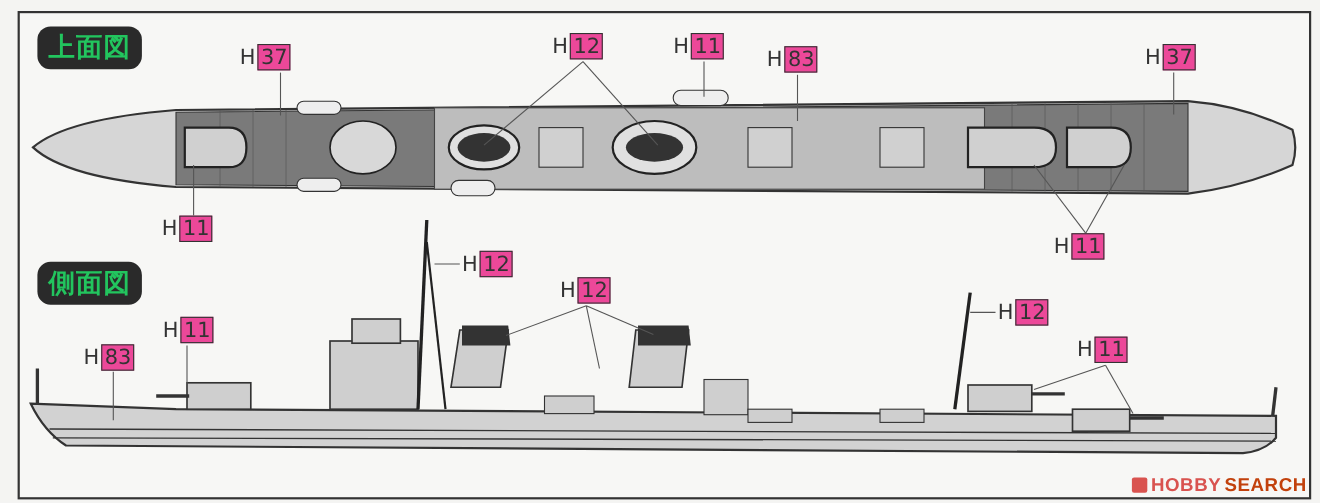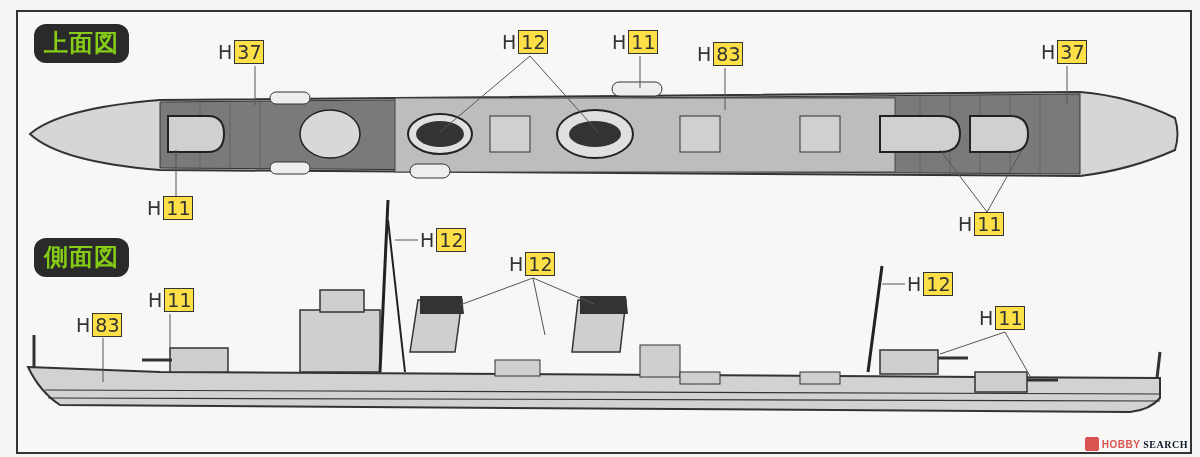--- a/index.html
+++ b/index.html
@@ -1,26 +1,26 @@
 <!DOCTYPE html>
 <html><head>
 <meta charset="utf-8">
 <style>
   html,body{margin:0;padding:0;background:#f4f4f2;}
   body{width:1200px;height:457px;position:relative;overflow:hidden;font-family:"Liberation Sans",sans-serif;}
   .frame{position:absolute;left:16px;top:10px;width:1176px;height:444px;border:2px solid #333;box-sizing:border-box;background:#f7f7f5;}
-  .section-tag{position:absolute;background:#2a2a2a;color:#84cc16;font-weight:bold;font-size:24px;border-radius:12px;padding:3px 10px 4px 10px;letter-spacing:1px;font-family:"DejaVu Sans",sans-serif;}
+  .section-tag{position:absolute;background:#2a2a2a;color:#22c55e;font-weight:bold;font-size:24px;border-radius:12px;padding:3px 10px 4px 10px;letter-spacing:1px;font-family:"DejaVu Sans",sans-serif;}
   .callout{position:absolute;font-size:19px;color:#333;display:flex;align-items:center;gap:2px;font-family:"DejaVu Sans",sans-serif;}
   .callout .pfx{font-weight:normal;}
-  .callout .num{border:1.5px solid #333;padding:0 2px;line-height:22px;height:22px;background:#fde047;font-size:19px;}
+  .callout .num{border:1.5px solid #333;padding:0 2px;line-height:22px;height:22px;background:#ec4899;font-size:19px;}
   svg.lines{position:absolute;left:0;top:0;}
-  .watermark{position:absolute;right:12px;bottom:6px;font-size:10px;font-weight:bold;display:flex;align-items:center;gap:3px;letter-spacing:0.5px;}
+  .watermark{position:absolute;right:12px;bottom:6px;font-size:17px;font-weight:bold;display:flex;align-items:center;gap:3px;letter-spacing:0.5px;}
   .wm-logo{width:14px;height:14px;background:#d9534f;border-radius:2px;display:inline-block;}
   .wm-hobby{color:#d9534f;}
-  .wm-search{color:#0f172a;font-family:Liberation Serif, serif;}
+  .wm-search{color:#c2410c;}
 </style>
 </head>
 <body>
 
 <div class="frame"></div>
 
 <svg class="lines" width="1200" height="457">
 
   <g>
     <path d="M30,134 Q60,108 160,100 L1080,92 Q1130,96 1175,118 Q1180,134 1175,150 Q1130,170 1080,176 L160,170 Q60,162 30,134 Z" fill="#d6d6d6" stroke="#333" stroke-width="2"></path>

